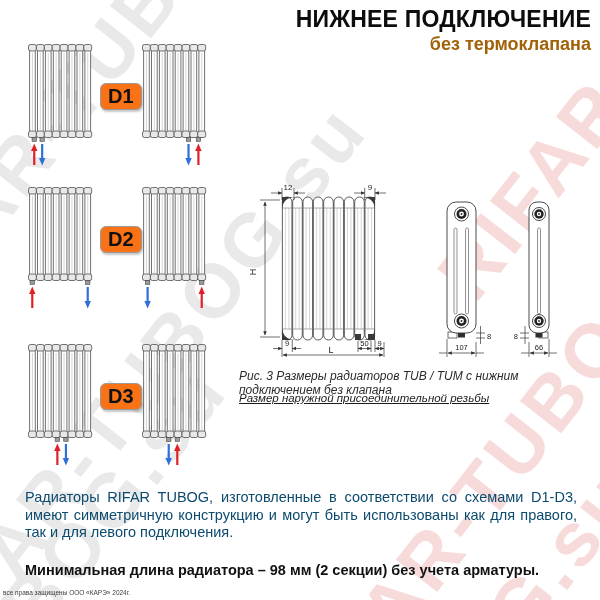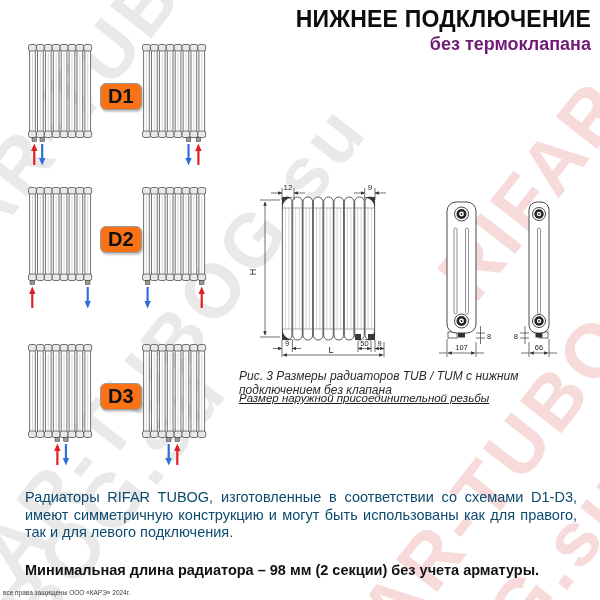--- a/index.html
+++ b/index.html
@@ -44,21 +44,21 @@
 
   <div class="wm g" style="left:-150px;top:310px">RIFAR-TUBOG.su</div>
   <div class="wm g" style="left:-120px;top:645px">RIFAR-TUBOG.su</div>
   <div class="wm g" style="left:-260px;top:905px">RIFAR-TUBOG.su</div>
   <div class="wm p" style="left:260px;top:705px">RIFAR-TUBOG.su</div>
   <div class="wm p" style="left:420px;top:262px">RIFAR-TUBOG.su</div>
   <div class="wm p" style="left:150px;top:1010px">RIFAR-TUBOG.su</div>
 
   <div class="title">
     <div class="t1">НИЖНЕЕ ПОДКЛЮЧЕНИЕ</div>
-    <div class="t2" id="subtitle" style="color: #701a75;">без термоклапана</div>
+    <div class="t2" id="subtitle" style="color: #a16207;">без термоклапана</div>
   </div>
 
   <div class="scheme" style="top:44px">
     <svg class="rad" style="left:27px" viewBox="0 0 66 122">
         <g stroke="#4d4d4d" stroke-width="0.8" fill="#fff">
           <rect x="2.6" y="4" width="5.7" height="86" rx="2.5"></rect>
           <rect x="1.5" y="0.5" width="7.9" height="6.5" rx="2" fill="#e8e8e8"></rect>
           <rect x="1.5" y="87" width="7.9" height="6.5" rx="2" fill="#e8e8e8"></rect>
           <line x1="5.45" y1="9" x2="5.45" y2="86" stroke="#b9b9b9" stroke-width="0.6"></line>
           <rect x="10.5" y="4" width="5.7" height="86" rx="2.5"></rect>

